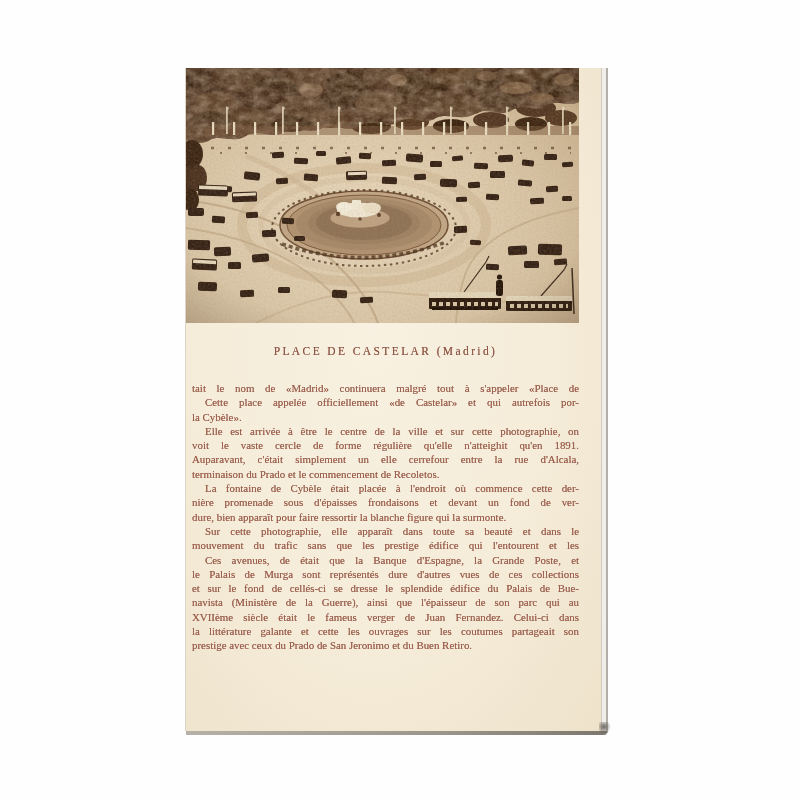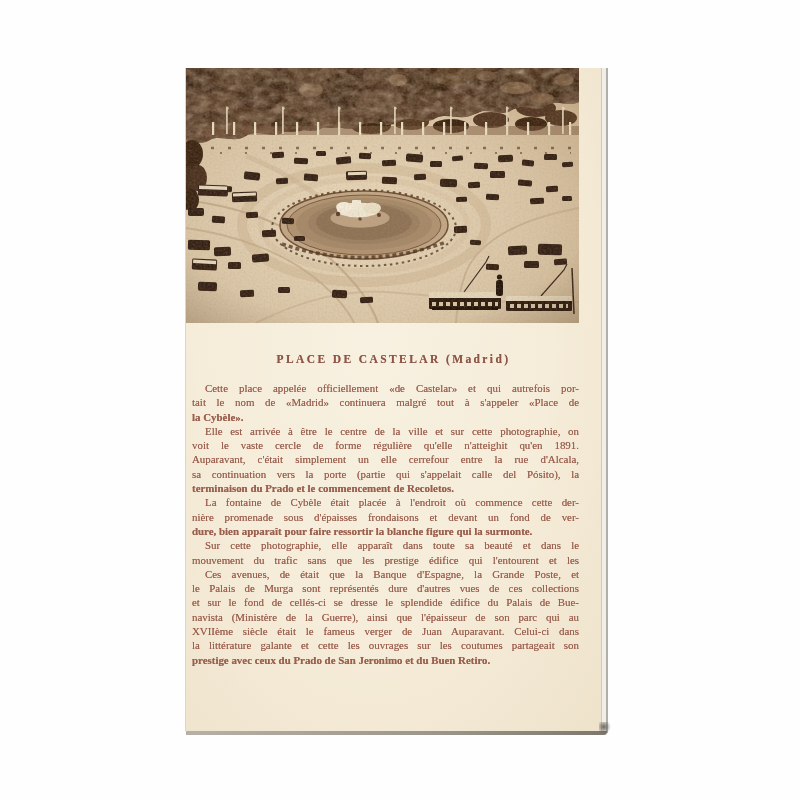--- a/index.html
+++ b/index.html
@@ -13,33 +13,33 @@
     background:radial-gradient(ellipse at 45% 38%, #f8f1e1 0%, #f5ecd9 55%, #eee2ca 100%);
     border-left:1px solid #ddd5c6;
   }
   .photo{
     position:absolute;left:0;top:0;width:393px;height:255px;overflow:hidden;
     background:#d8c5a6;
   }
   .photo svg{display:block;}
   .content{position:absolute;left:6px;top:0;width:387px;}
   .title{
-    position:absolute;left:0;top:277px;width:100%;margin:8px;
-    font-size:11.5px;font-weight:700;letter-spacing:2.4px;text-align:center;
+    position:absolute;left:0;top:277px;width:100%;margin:0;
+    font-size:11.5px;font-weight:400;letter-spacing:2.4px;text-align:center;
     color:#8e5546;text-shadow:0 0 .4px rgba(142,85,70,.7);
   }
   .body-text{
     position:absolute;left:0;top:313px;width:100%;
     font-size:10.9px;line-height:14.3px;color:#9b5f4e;
     text-shadow:0 0 .3px rgba(155,95,78,.8);
   }
   .para{margin:0;}
   .line{text-align:justify;text-align-last:justify;white-space:normal;}
   .line.first{padding-left:13px;}
-  .line.last{text-align-last:left;font-weight:bold;}
+  .line.last{text-align-last:left;}
   .page-edge-right{
     position:absolute;left:601px;top:68px;width:8px;height:665px;
     background:linear-gradient(90deg,#cfcac2 0,#cfcac2 1px,#f1eee9 1px,#f1eee9 5px,#b2aea8 5px,#b2aea8 7px,rgba(255,255,255,0) 7px);
   }
   .page-bottom-shadow{
     position:absolute;left:186px;top:731px;width:421px;height:4px;
     background:linear-gradient(90deg,#b6b0a6 0%,#9b958b 60%,#7d786f 100%);
     border-radius:0 0 3px 0;
   }
   .page-corner-shadow{
@@ -260,46 +260,45 @@
 
         <rect x="0" y="0" width="393" height="255" filter="url(#grain)" opacity="0.5"></rect>
         <rect x="0" y="0" width="393" height="255" fill="url(#vig)"></rect>
       </svg>
     </div>
 
     <div class="content">
       <h1 class="title">PLACE DE CASTELAR (Madrid)</h1>
       <div class="body-text">
           <div class="para">
+            <div class="line">tait le nom de «Madrid» continuera malgré tout à s'appeler «Place de</div>
             <div class="line first">Cette place appelée officiellement «de Castelar» et qui autrefois por-</div>
-            <div class="line">tait le nom de «Madrid» continuera malgré tout à s'appeler «Place de</div>
             <div class="line last">la Cybèle».</div>
           </div>
           <div class="para">
             <div class="line first">Elle est arrivée à être le centre de la ville et sur cette photographie, on</div>
             <div class="line">voit le vaste cercle de forme régulière qu'elle n'atteighit qu'en 1891.</div>
             <div class="line">Auparavant, c'était simplement un elle cerrefour entre la rue d'Alcala,</div>
-            <div class="line">sa continuation vers la porte (partie qui s'appelait calle del Pósito), la</div>
             <div class="line last">terminaison du Prado et le commencement de Recoletos.</div>
           </div>
           <div class="para">
             <div class="line first">La fontaine de Cybèle était placée à l'endroit où commence cette der-</div>
             <div class="line">nière promenade sous d'épaisses frondaisons et devant un fond de ver-</div>
             <div class="line last">dure, bien apparaît pour faire ressortir la blanche figure qui la surmonte.</div>
           </div>
           <div class="para">
             <div class="line first">Sur cette photographie, elle apparaît dans toute sa beauté et dans le</div>
             <div class="line">mouvement du trafic sans que les prestige édifice qui l'entourent et les</div>
           </div>
           <div class="para">
             <div class="line first">Ces avenues, de était que la Banque d'Espagne, la Grande Poste, et</div>
             <div class="line">le Palais de Murga sont représentés dure d'autres vues de ces collections</div>
             <div class="line">et sur le fond de cellés-ci se dresse le splendide édifice du Palais de Bue-</div>
             <div class="line">navista (Ministère de la Guerre), ainsi que l'épaisseur de son parc qui au</div>
-            <div class="line">XVIIème siècle était le fameus verger de Juan Auparavant. Celui-ci dans</div>
+            <div class="line">XVIIème siècle était le fameus verger de Juan Fernandez. Celui-ci dans</div>
             <div class="line">la littérature galante et cette les ouvrages sur les coutumes partageait son</div>
             <div class="line last">prestige avec ceux du Prado de San Jeronimo et du Buen Retiro.</div>
           </div>
         </div>
     </div>
 
   </div>
 
   <div class="page-edge-right"></div>
   <div class="page-bottom-shadow"></div>

